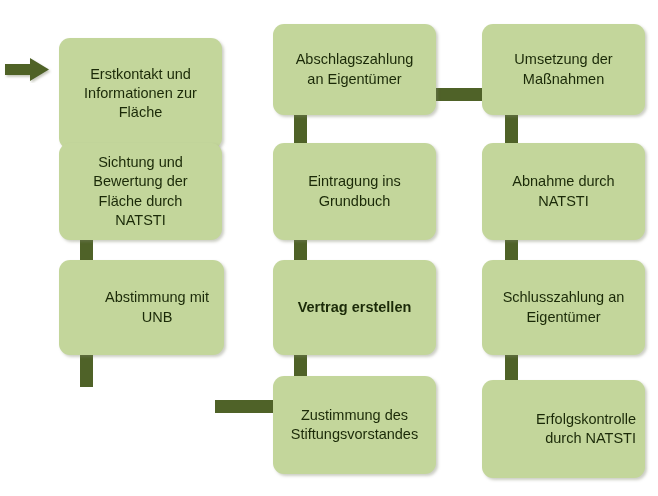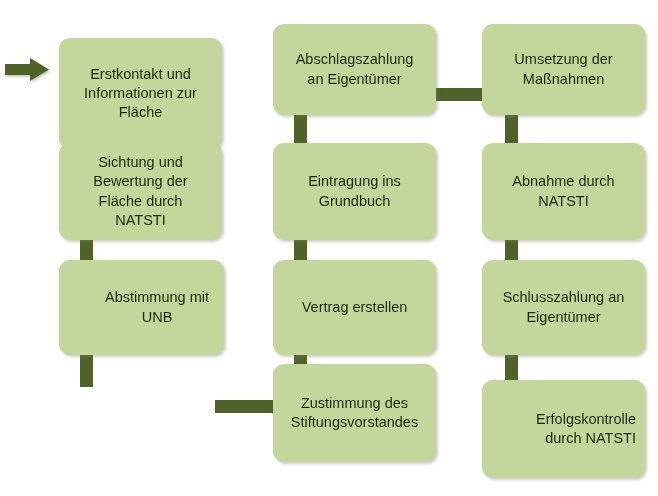--- a/index.html
+++ b/index.html
@@ -105,24 +105,24 @@
   </div>
 
   <div class="node" style="left:273px; top:143px; width:163px; height:97px;">
     <span class="label">Eintragung ins
 Grundbuch</span>
   </div>
   <div class="node" style="left:273px; top:24px; width:163px; height:91px;">
     <span class="label">Abschlagszahlung
 an Eigentümer</span>
   </div>
-  <div class="node" style="left:273px; top:260px; width:163px; height:95px;">
+  <div class="node" style="left:273px; top:260px; width:163px; height:95px;font-weight:bold;">
     <span class="label">Vertrag erstellen</span>
   </div>
-  <div class="node" style="left:273px; top:364px; width:163px; height:98px;align-items:center;">
+  <div class="node" style="left:273px; top:376px; width:163px; height:98px;align-items:center;">
     <span class="label">Zustimmung des
 Stiftungsvorstandes</span>
   </div>
 
   <div class="node" style="left:482px; top:24px; width:163px; height:91px;">
     <span class="label">Umsetzung der
 Maßnahmen</span>
   </div>
   <div class="node" style="left:482px; top:143px; width:163px; height:97px;justify-content:center;">
     <span class="label">Abnahme durch

